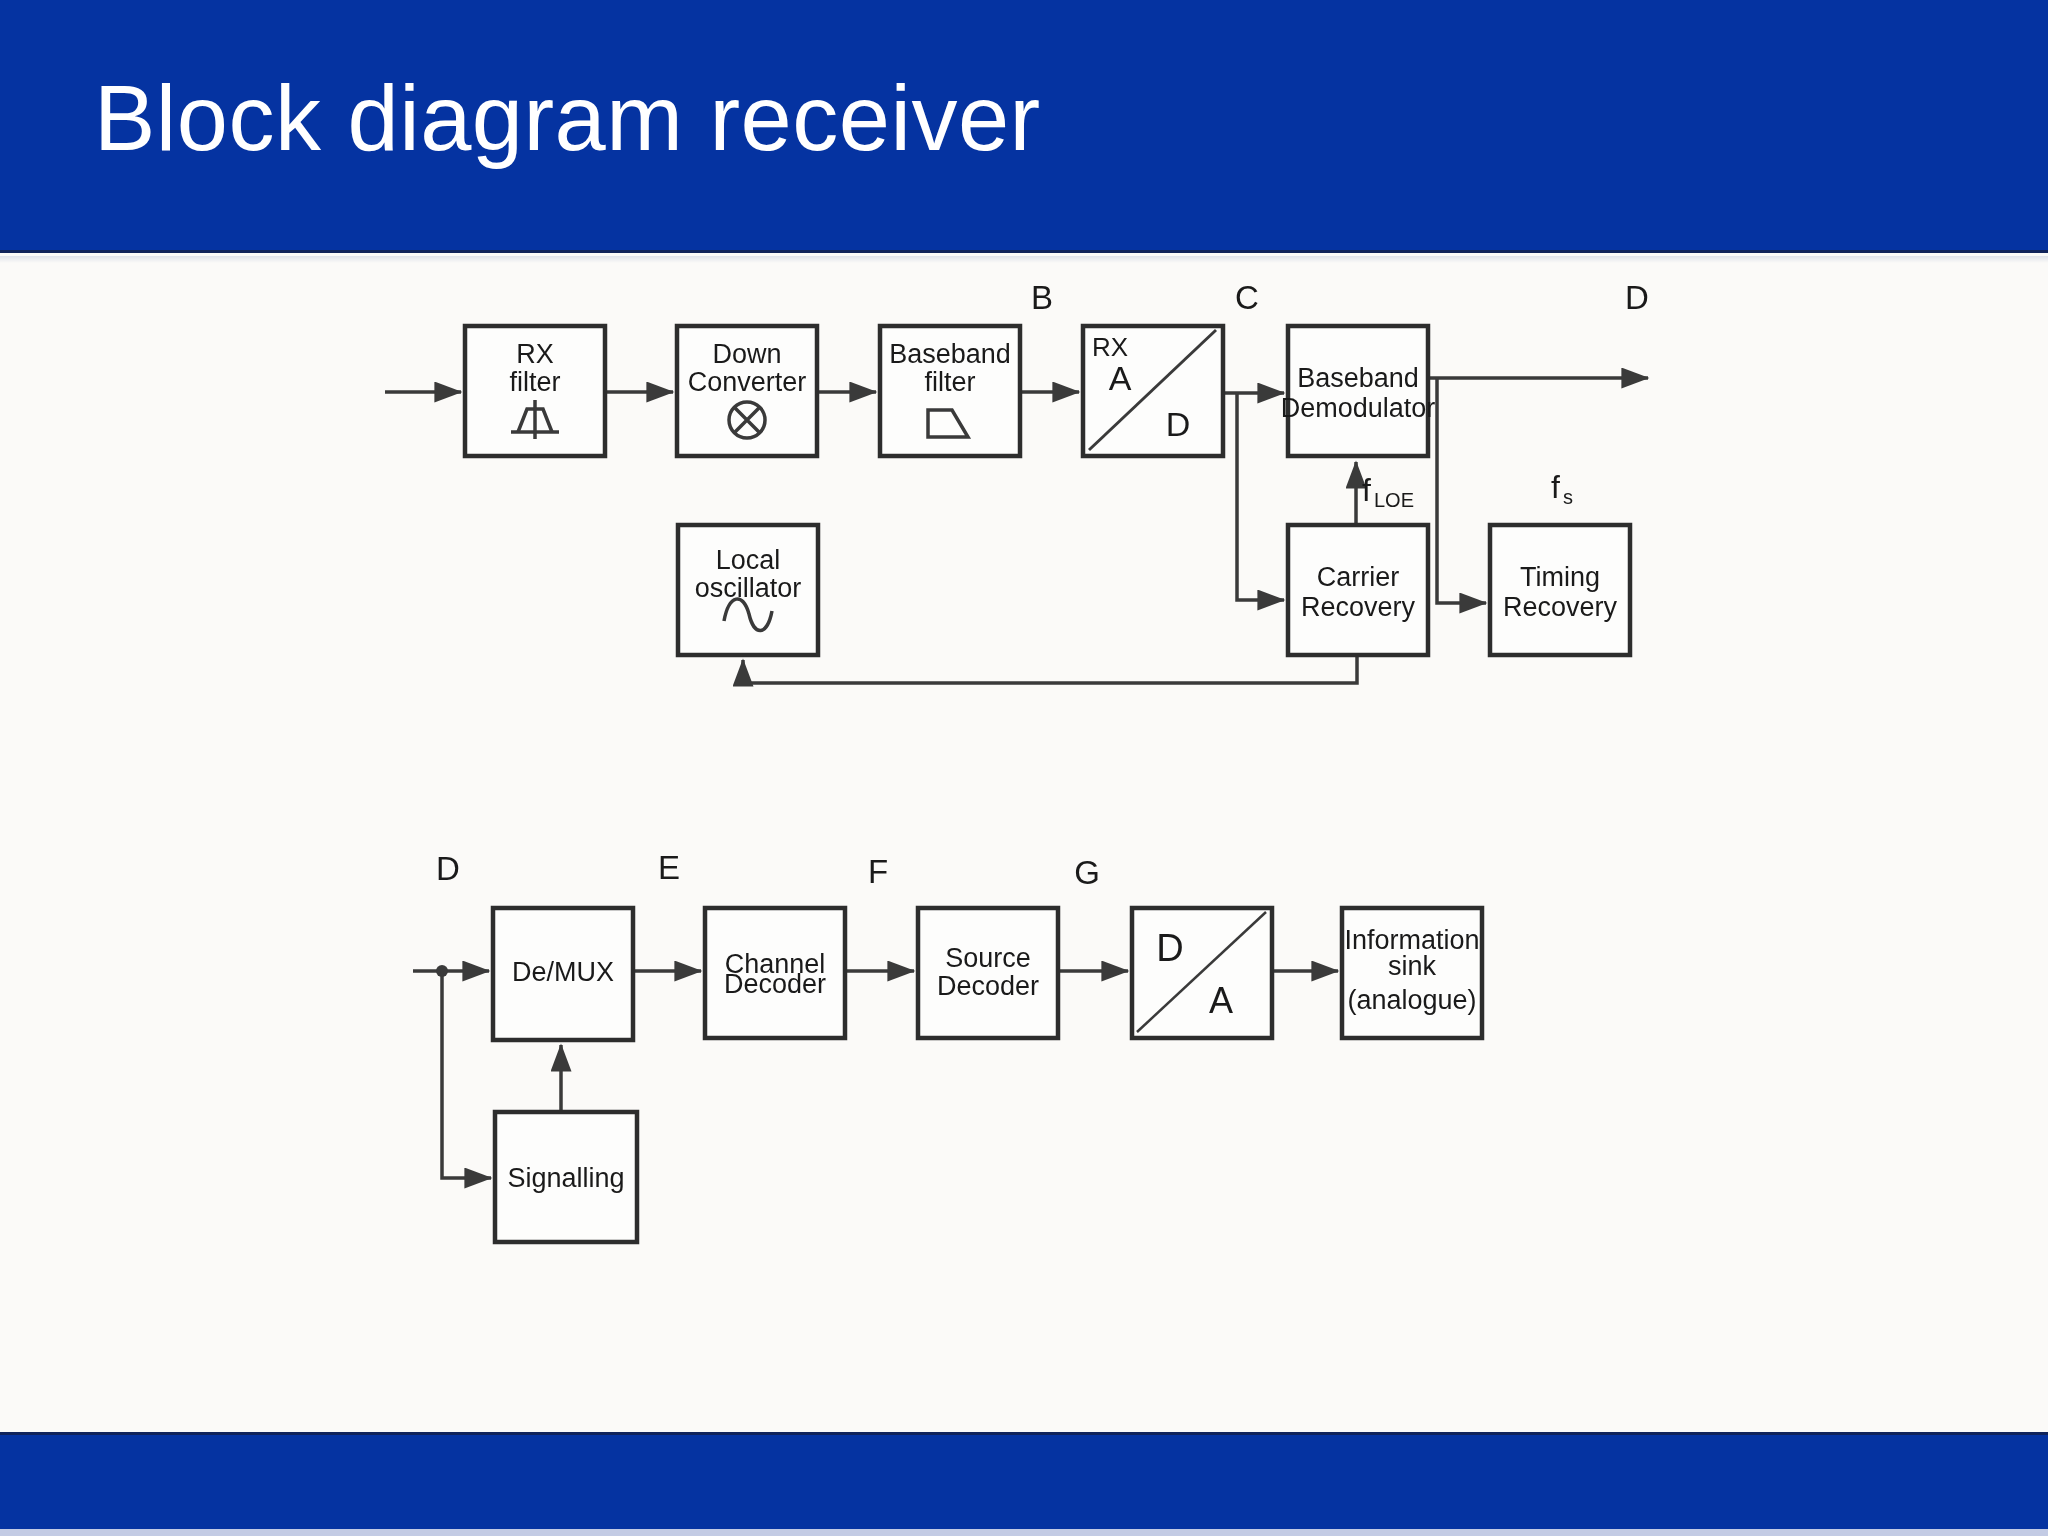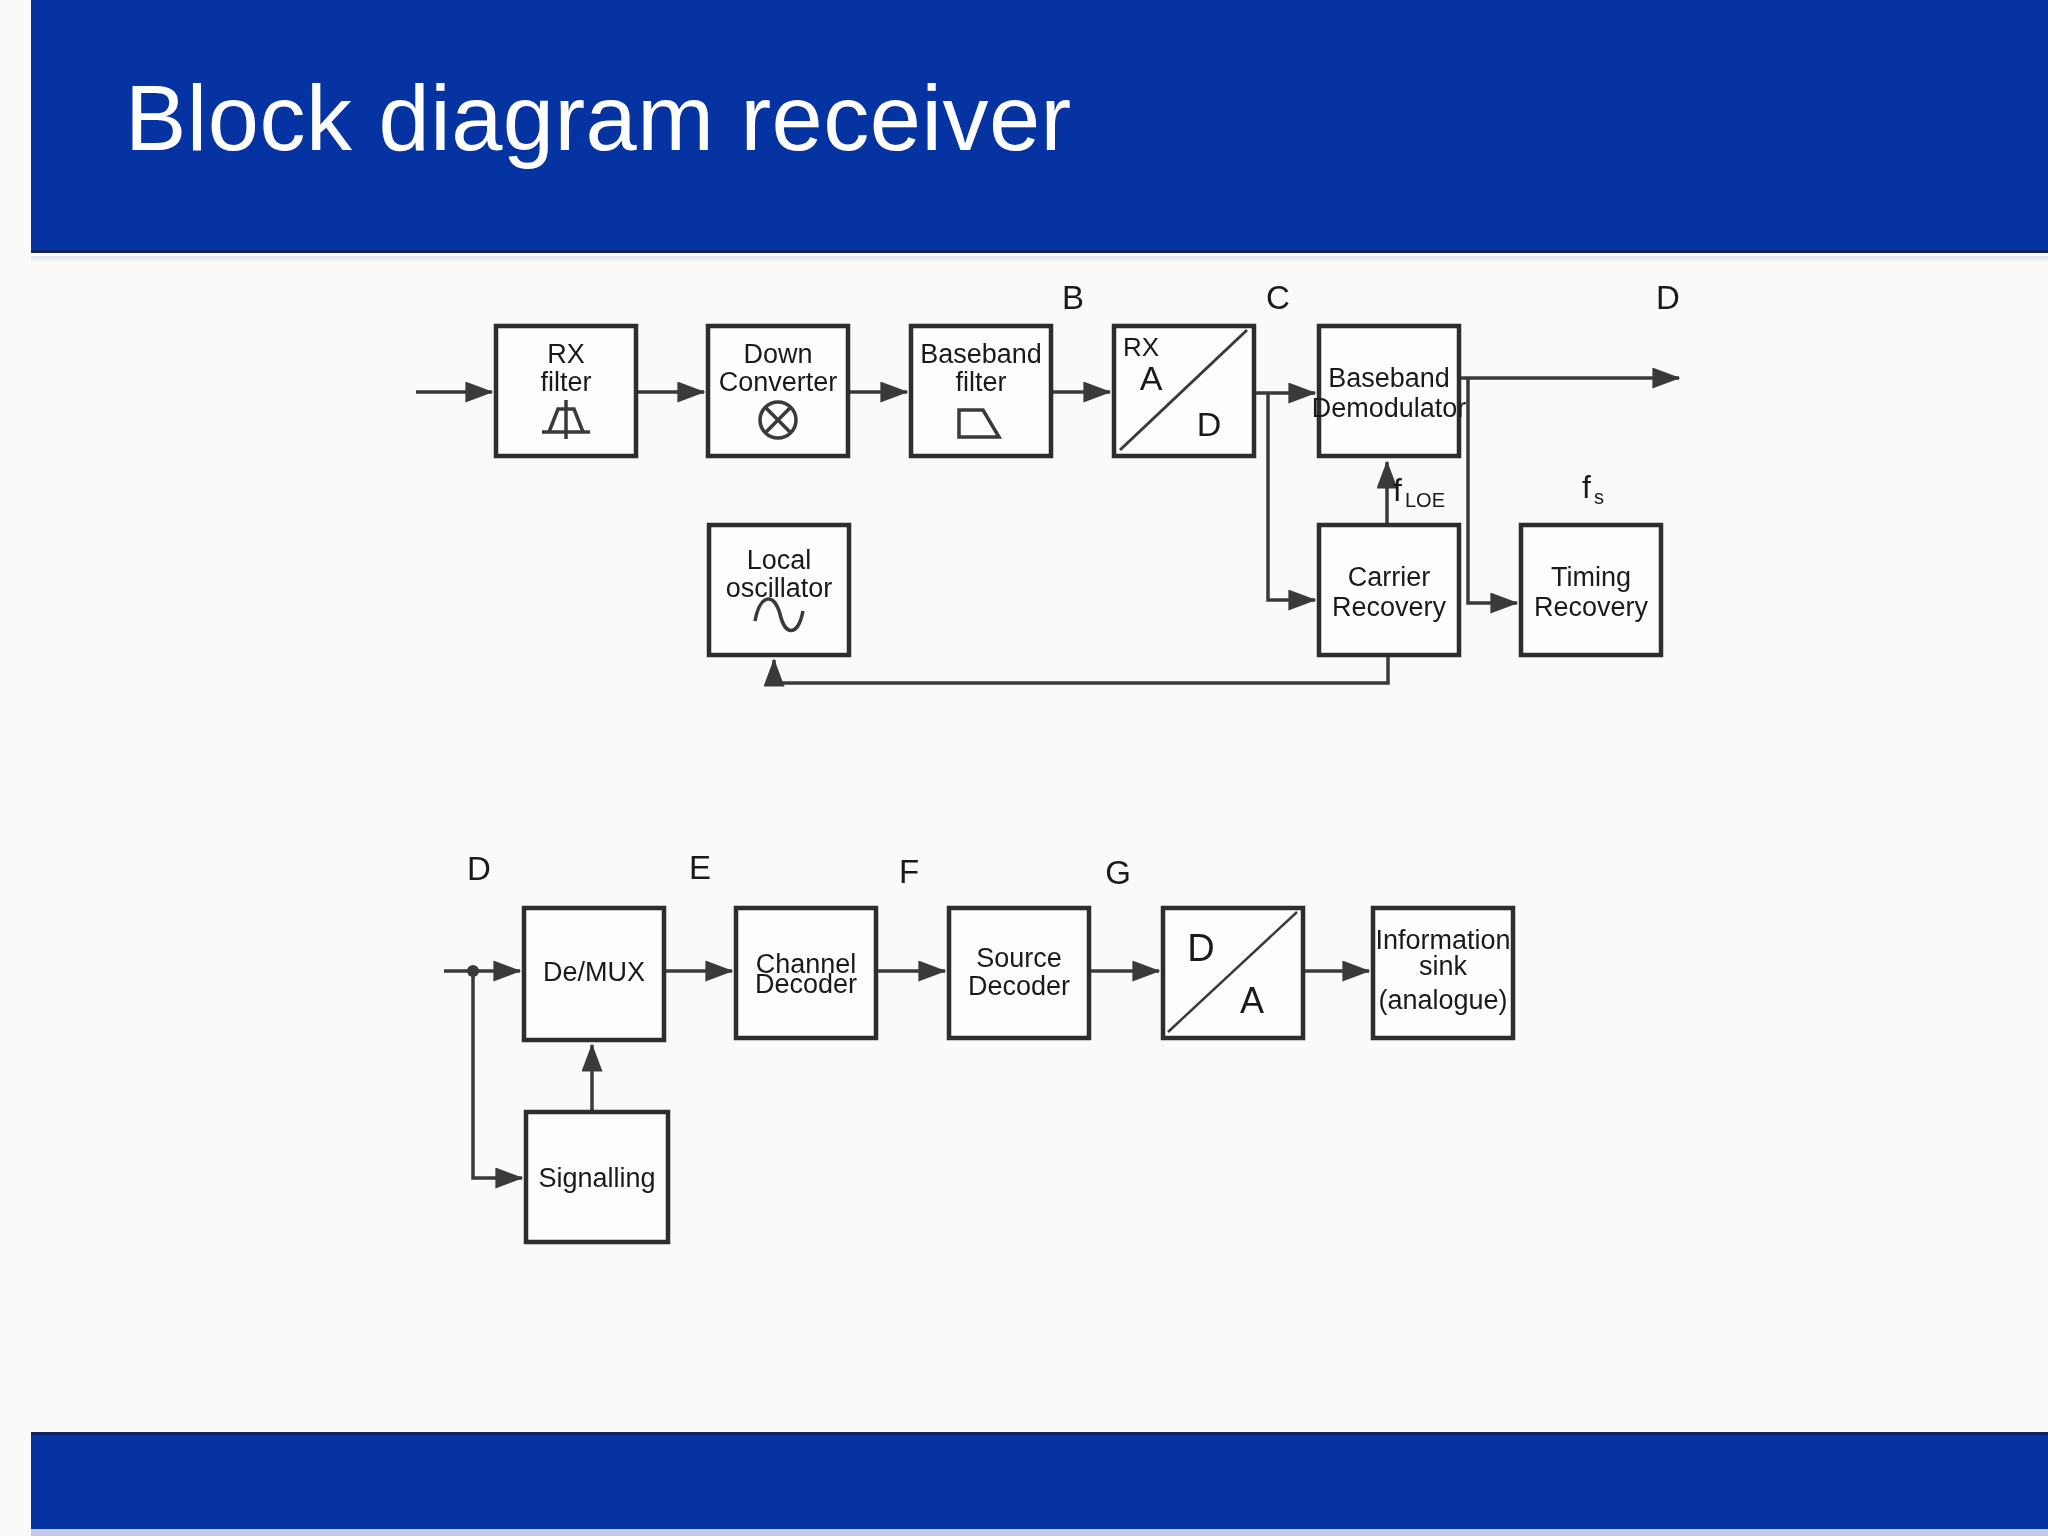--- a/index.html
+++ b/index.html
@@ -13,21 +13,21 @@
     --footer-strip:#c3cbe4;
   }
   *{margin:0;padding:0;box-sizing:border-box;}
   html,body{width:2048px;height:1536px;}
   body{
     font-family:"Liberation Sans", sans-serif;
     background:var(--bg);
     position:relative;
     overflow:hidden;
   }
-  .slide{position:absolute;inset:0;background:var(--bg);margin-left:31px;}
+  .slide{position:absolute;inset:0;background:var(--bg);}
   .header{
     position:absolute;left:0;top:0;width:2048px;height:253px;
     background:var(--blue);
     border-bottom:3px solid var(--blue-dark);
   }
   .header-sheen{
     position:absolute;left:0;top:256px;width:2048px;height:7px;
     background:linear-gradient(#dfe2ea,#fbfaf8);
   }
   .title{

